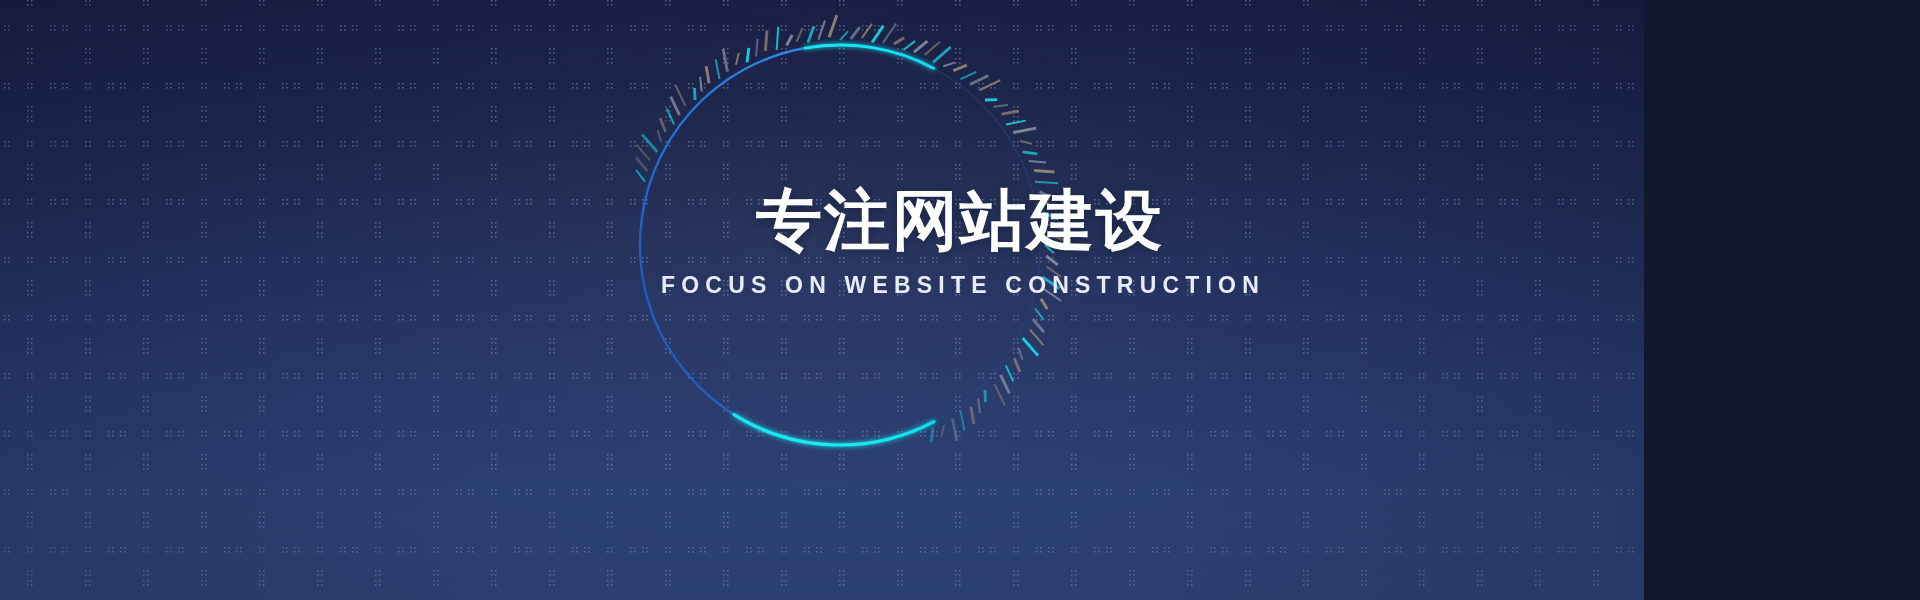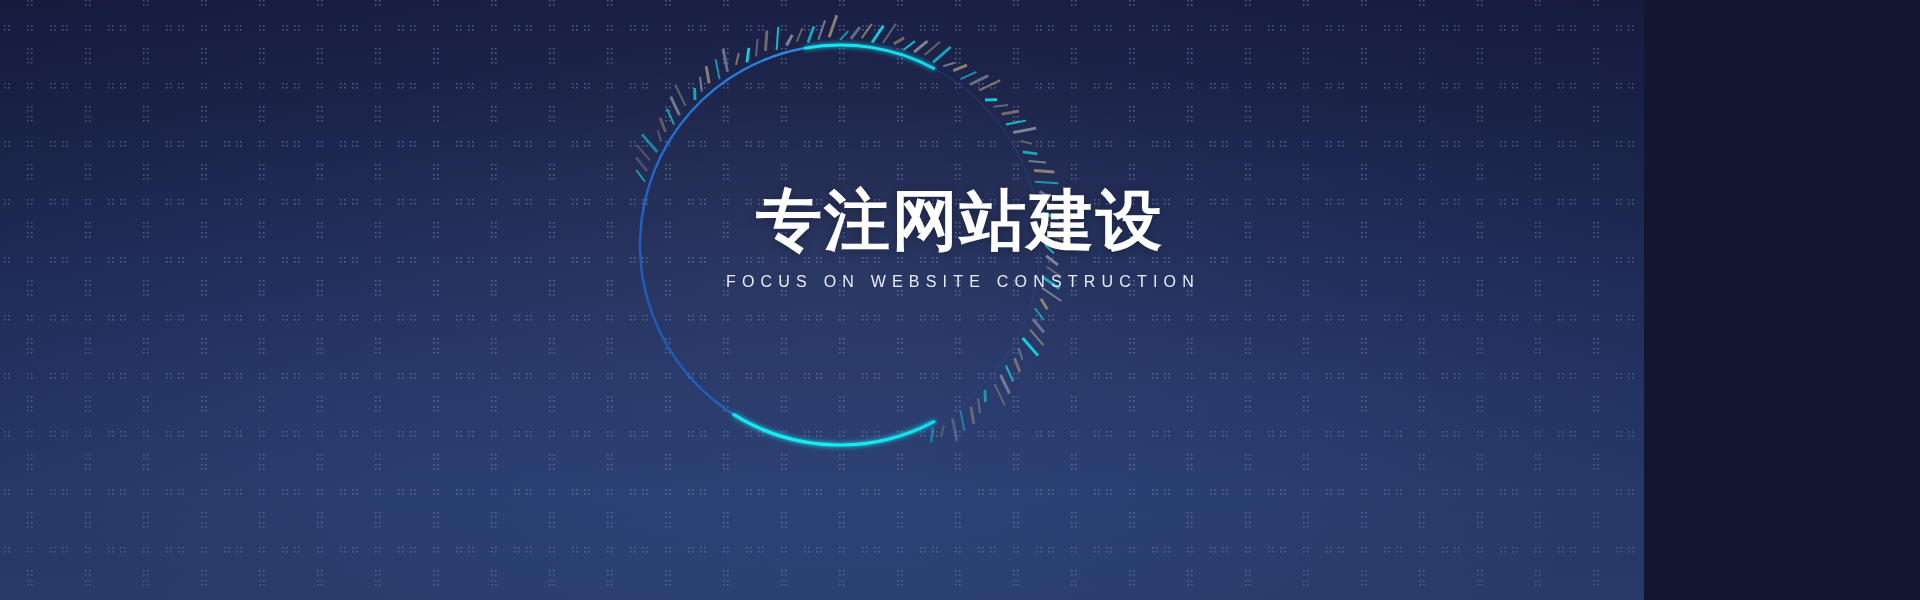--- a/index.html
+++ b/index.html
@@ -78,23 +78,23 @@
     font-weight: 700;
     color: #ffffff;
     letter-spacing: 2px;
     white-space: nowrap;
     text-shadow: 0 2px 10px rgba(0,0,0,0.28);
     font-family: "DejaVu Sans", "Liberation Sans", sans-serif;
   }
 
   .subtitle-en {
     margin-top: 20px;
-    font-size: 16px;
+    font-size: 23px;
     line-height: 1;
-    font-weight: 400;
+    font-weight: 700;
     color: #e8ecf6;
     letter-spacing: 6.2px;
     white-space: nowrap;
     padding-left: 6px;
     font-family: "Liberation Sans", sans-serif;
   }
 
   .tagline {
     margin-top: 26px;
     font-size: 27px;

